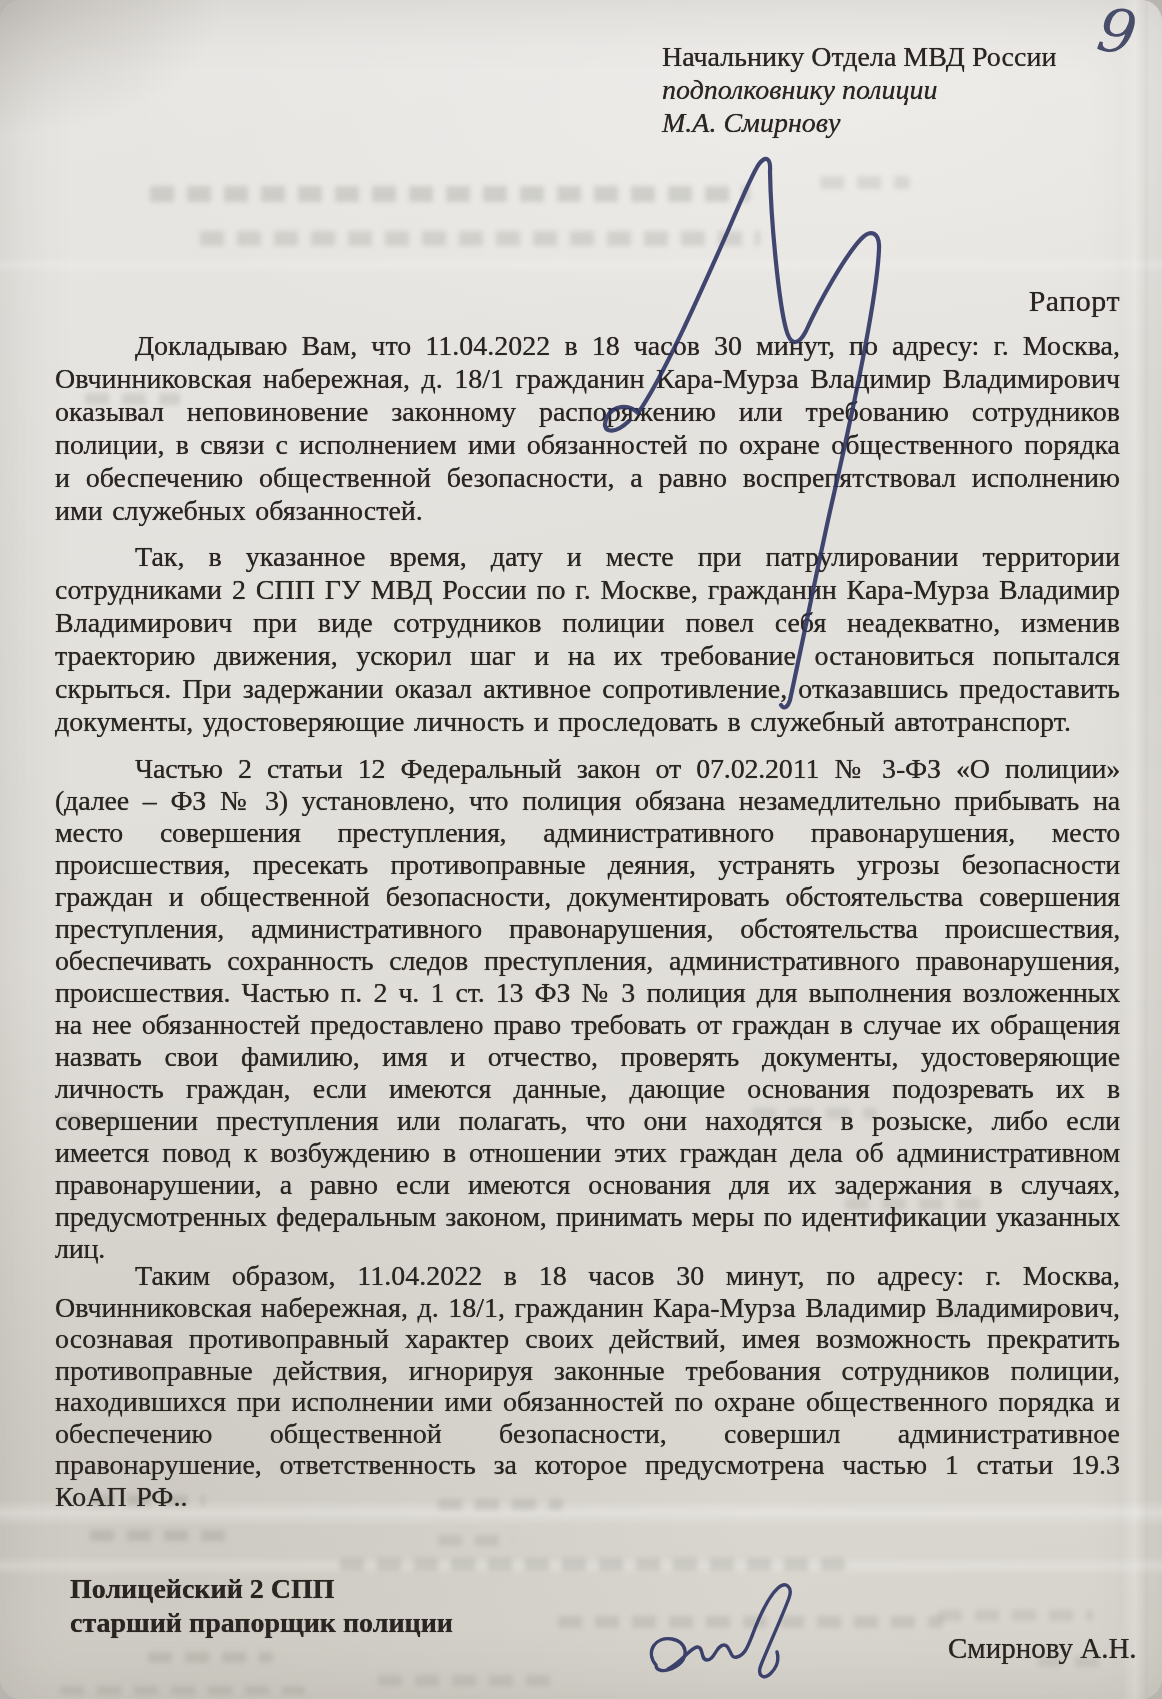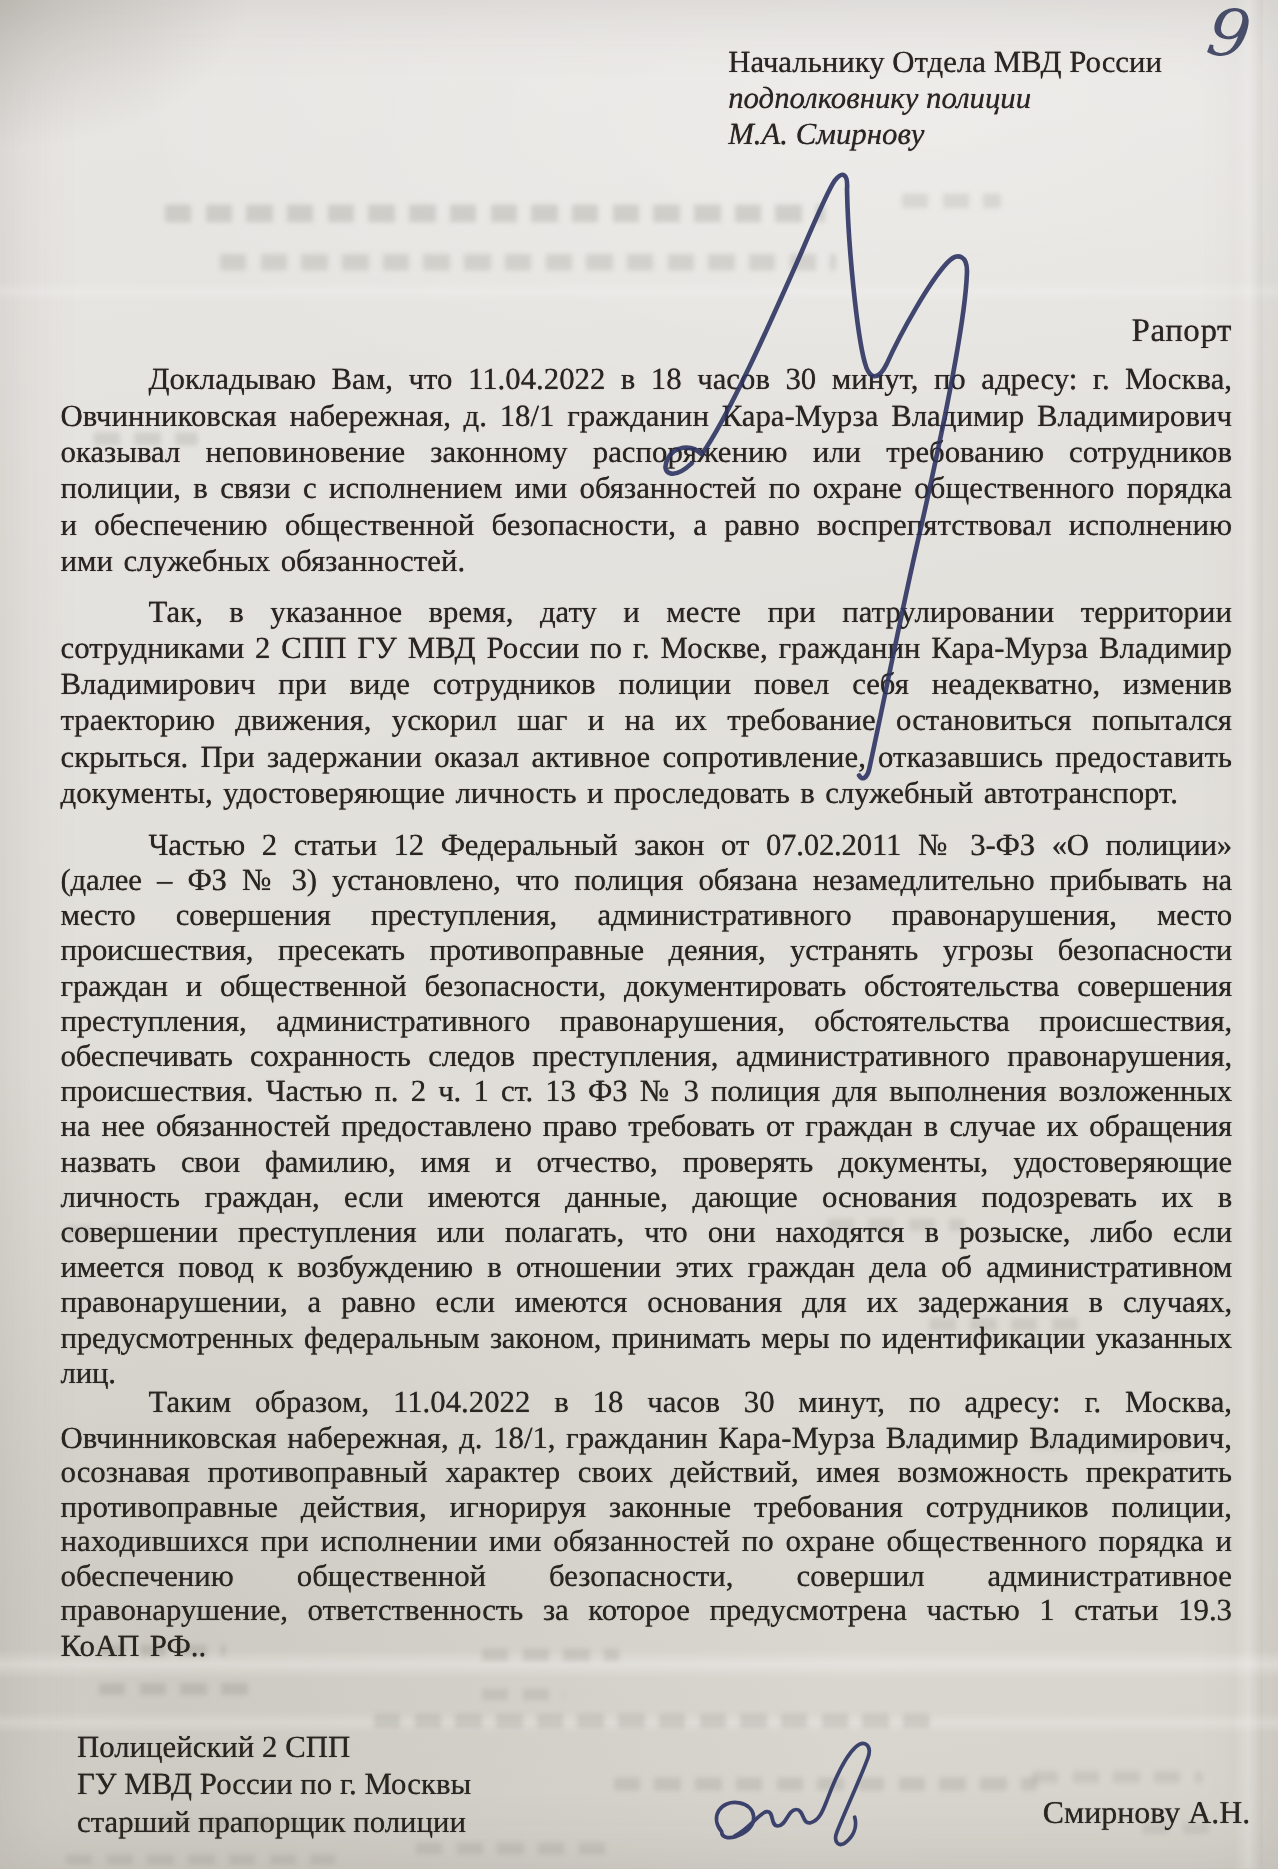--- a/index.html
+++ b/index.html
@@ -10,20 +10,21 @@
     overflow:hidden;
     font-family:"Liberation Serif","DejaVu Serif",serif;
     color:#2a2522;
     background:
       radial-gradient(1200px 520px at 72% 6%, rgba(255,255,255,.28), rgba(255,255,255,0) 62%),
       radial-gradient(900px 760px at 12% 88%, rgba(118,112,98,.14), rgba(118,112,98,0) 70%),
       radial-gradient(300px 180px at 0% 0%, rgba(92,86,74,.22), rgba(92,86,74,0) 75%),
       radial-gradient(760px 340px at 88% 52%, rgba(255,255,255,.10), rgba(255,255,255,0) 70%),
       linear-gradient(170deg,#e9e7e4 0%,#e2e0db 42%,#dcd9d3 78%,#d6d3cc 100%);
     box-shadow:inset 0 0 70px rgba(88,82,70,.18);
+    border-radius:21px;
   }
   
   .streak{position:absolute;pointer-events:none;}
   .streak.v1{left:1122px;top:0;width:26px;height:1699px;
     background:linear-gradient(90deg,rgba(255,255,255,0),rgba(255,255,255,.22),rgba(160,155,145,.10));}
   .streak.h1{left:0;top:1500px;width:1162px;height:26px;
     background:linear-gradient(180deg,rgba(255,255,255,0),rgba(255,255,255,.28),rgba(255,255,255,0));}
   .streak.h2{left:0;top:1556px;width:1162px;height:20px;
     background:linear-gradient(180deg,rgba(255,255,255,0),rgba(255,255,255,.20),rgba(255,255,255,0));}
   .streak.h3{left:0;top:256px;width:1162px;height:18px;
@@ -48,21 +49,21 @@
   .para{
     position:absolute;left:55px;width:1065px;margin:0;
     font-size:28px;text-align:justify;text-indent:80px;
     word-spacing:2.5px;
   }
   .p1{top:329px;line-height:33px;}
   .p2{top:540px;line-height:33px;}
   .p3{top:753px;line-height:32px;letter-spacing:-.2px;}
   .p4{top:1260px;line-height:31.5px;}
 
-  .signoff{position:absolute;left:70px;top:1572px;font-size:28px;line-height:34px;}
+  .signoff{position:absolute;left:70px;top:1572px;font-size:28px;line-height:34px;font-weight:bold;}
   .officer-name{position:absolute;left:948px;top:1632px;font-size:29px;}
 
   
   .pnum{
     position:absolute;left:1098px;top:-2px;width:60px;
     font-size:60px;font-style:italic;color:#3b4160;
     transform:rotate(9deg);font-family:"DejaVu Serif",serif;
     opacity:.92;
   }
   .ink{position:absolute;left:0;top:0;pointer-events:none;}
@@ -113,21 +114,20 @@
 
   <div class="title printed">Рапорт</div>
 
   <p class="para p1 printed">Докладываю Вам, что 11.04.2022 в 18 часов 30 минут, по адресу: г. Москва, Овчинниковская набережная, д. 18/1 гражданин Кара-Мурза Владимир Владимирович оказывал неповиновение законному распоряжению или требованию сотрудников полиции, в связи с исполнением ими обязанностей по охране общественного порядка и обеспечению общественной безопасности, а равно воспрепятствовал исполнению ими служебных обязанностей.</p>
   <p class="para p2 printed">Так, в указанное время, дату и месте при патрулировании территории сотрудниками 2 СПП ГУ МВД России по г. Москве, гражданин Кара-Мурза Владимир Владимирович при виде сотрудников полиции повел себя неадекватно, изменив траекторию движения, ускорил шаг и на их требование остановиться попытался скрыться. При задержании оказал активное сопротивление, отказавшись предоставить документы, удостоверяющие личность и проследовать в служебный автотранспорт.</p>
   <p class="para p3 printed">Частью 2 статьи 12 Федеральный закон от 07.02.2011 № 3-ФЗ «О полиции» (далее – ФЗ № 3)  установлено, что полиция обязана незамедлительно прибывать  на место совершения преступления, административного правонарушения, место происшествия, пресекать противоправные деяния, устранять угрозы безопасности граждан и общественной безопасности, документировать обстоятельства совершения преступления, административного правонарушения, обстоятельства происшествия, обеспечивать сохранность следов преступления, административного правонарушения, происшествия. Частью п. 2 ч. 1 ст. 13 ФЗ № 3 полиция для выполнения возложенных на нее обязанностей предоставлено право требовать от граждан в случае их обращения назвать свои фамилию, имя и отчество, проверять документы, удостоверяющие личность граждан, если имеются данные, дающие основания подозревать их в совершении преступления или полагать, что они находятся в розыске, либо если имеется повод к возбуждению в отношении этих граждан дела об административном правонарушении, а равно если имеются основания для их задержания в случаях, предусмотренных федеральным законом, принимать меры по идентификации указанных лиц.</p>
   <p class="para p4 printed">Таким образом, 11.04.2022 в 18 часов 30 минут, по адресу: г. Москва, Овчинниковская набережная, д. 18/1, гражданин Кара-Мурза Владимир Владимирович, осознавая противоправный характер своих действий, имея возможность прекратить противоправные действия, игнорируя законные требования сотрудников полиции, находившихся при исполнении ими обязанностей по охране общественного порядка и обеспечению общественной безопасности, совершил административное правонарушение, ответственность за которое предусмотрена частью 1 статьи 19.3 КоАП РФ..</p>
 
   <div class="signoff printed">
     <div>Полицейский 2 СПП</div>
-    <div>ГУ МВД России по г. Москвы</div>
     <div>старший прапорщик полиции</div>
   </div>
 
   <div class="officer-name printed">Смирнову А.Н.</div>
 
   <svg class="ink" width="1162" height="1699" viewBox="0 0 1162 1699" aria-hidden="true">
 
     <g stroke="#2e3462" stroke-width="4.2" fill="none" stroke-linecap="round" stroke-linejoin="round" opacity="0.9">
       <path d="M 629 421
                C 612 437 600 431 607 417

